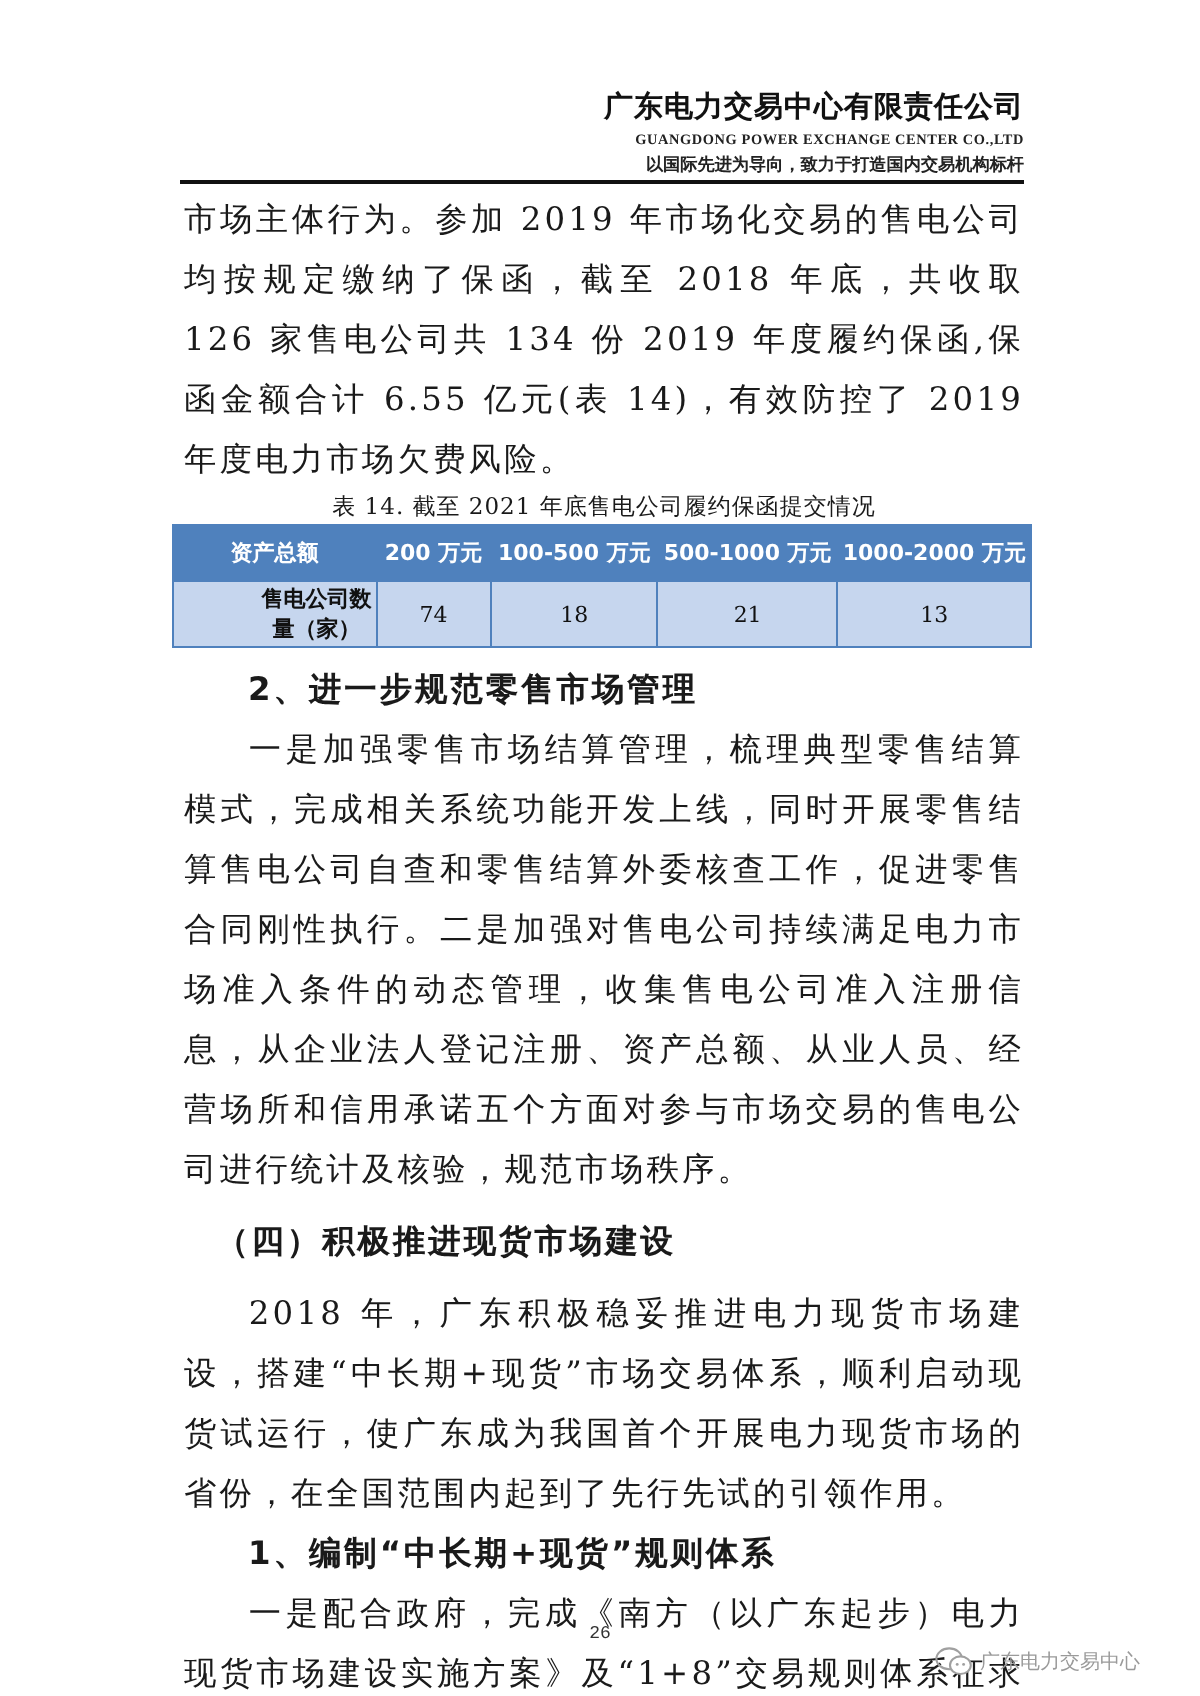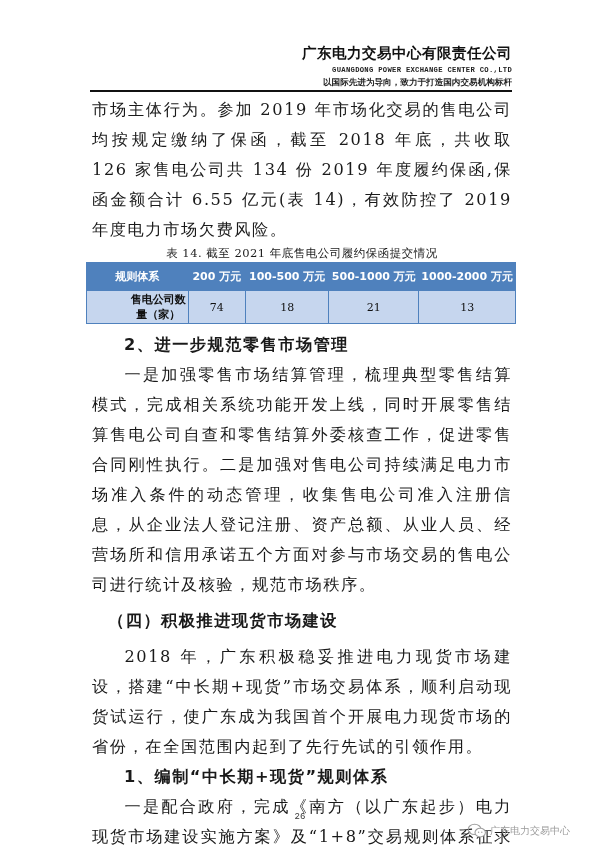--- a/index.html
+++ b/index.html
@@ -1,21 +1,21 @@
 <!DOCTYPE html>
 <html><head>
 <meta charset="utf-8">
 <style>
   html, body { margin: 0; padding: 0; background: #ffffff; }
   body { width: 600px; height: 848px; position: relative; overflow: hidden;
          font-family: "DejaVu Serif", "Liberation Serif", serif; color: #1a1a1a; }
   .header { position: absolute; left: 90px; top: 40px; width: 422px; height: 50px; }
   .header .co-cn { position: absolute; right: 0; top: 4px; font-family: "DejaVu Sans", sans-serif;
                    font-weight: bold; font-size: 14.5px; letter-spacing: 0.5px; color: #111; }
-  .header .co-en { position: absolute; right: 0; top: 26px; font-family: Liberation Mono, monospace;
+  .header .co-en { position: absolute; right: 0; top: 26px; font-family: Liberation Serif, serif;
                    font-weight: bold; font-size: 7.2px; letter-spacing: 0.3px; color: #222; }
   .header .co-slogan { position: absolute; right: 0; top: 37px; font-family: "DejaVu Sans", sans-serif;
                    font-weight: bold; font-size: 8.6px; color: #222; }
   .header .rule { position: absolute; left: 0; right: 0; top: 50px; height: 1.5px; background: #111; }
 
   .content { position: absolute; left: 92px; top: 95px; width: 420px; }
   .p { font-size: 16.2px; line-height: 30px; margin: 0; letter-spacing: 1.6px; text-align: justify; }
   .p.indent { text-indent: 2em; }
   .h3 { font-family: "DejaVu Sans", sans-serif; font-weight: bold; font-size: 16.2px; line-height: 30px;
         margin: 0; padding-left: 32px; letter-spacing: 1.5px; }
@@ -45,21 +45,21 @@
   <div class="co-slogan">以国际先进为导向，致力于打造国内交易机构标杆</div>
   <div class="rule"></div>
 </div>
 
 <div class="content">
   <p class="p">市场主体行为。参加 2019 年市场化交易的售电公司均按规定缴纳了保函，截至 2018 年底，共收取 126 家售电公司共 134 份 2019 年度履约保函,保函金额合计 6.55 亿元(表 14)，有效防控了 2019 年度电力市场欠费风险。</p>
   <div class="caption">表 14. 截至 2021 年底售电公司履约保函提交情况</div>
   <table class="t14">
     <tbody>
         <tr>
-      <th style="width:118px">规则体系</th>
+      <th style="width:118px">资产总额</th>
       <th style="width:56px">200 万元</th>
       <th style="width:80px">100-500 万元</th>
       <th style="width:86px">500-1000 万元</th>
       <th>1000-2000 万元</th>
     </tr>
     <tr>
       <td class="rowhead">售电公司数量（家）</td>
       <td class="num">74</td>
       <td class="num">18</td>
       <td class="num">21</td>

